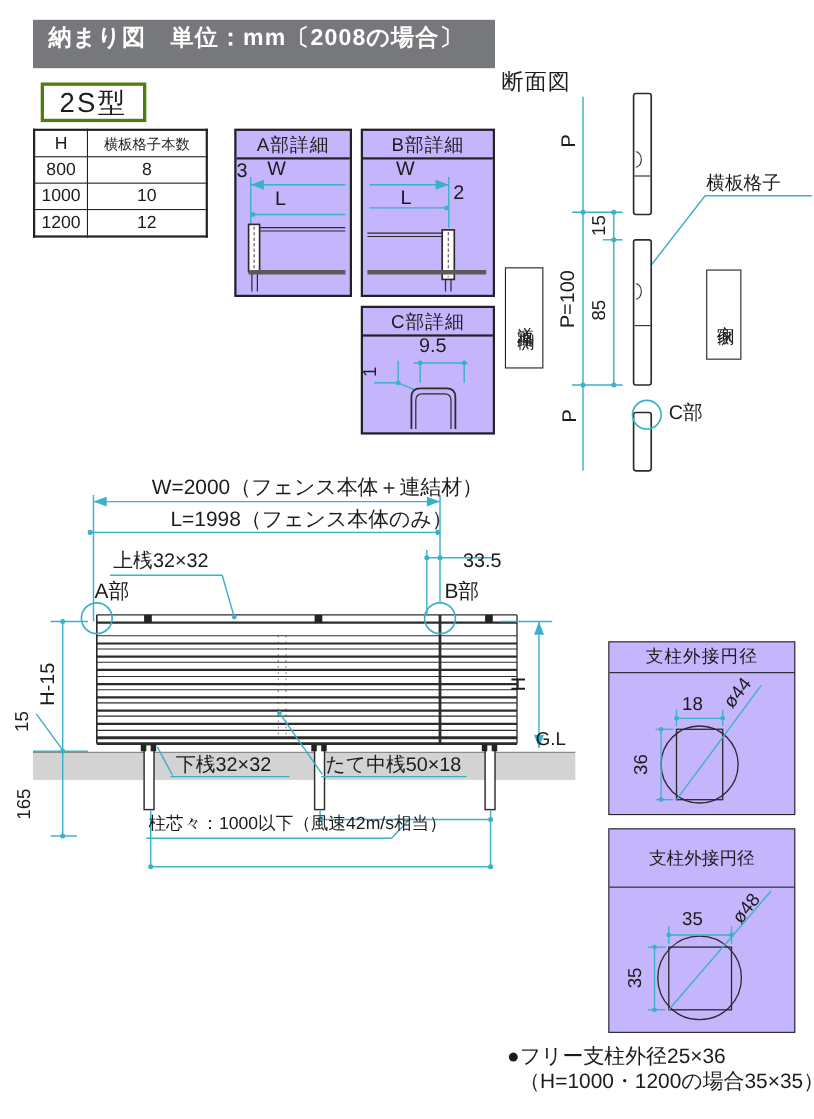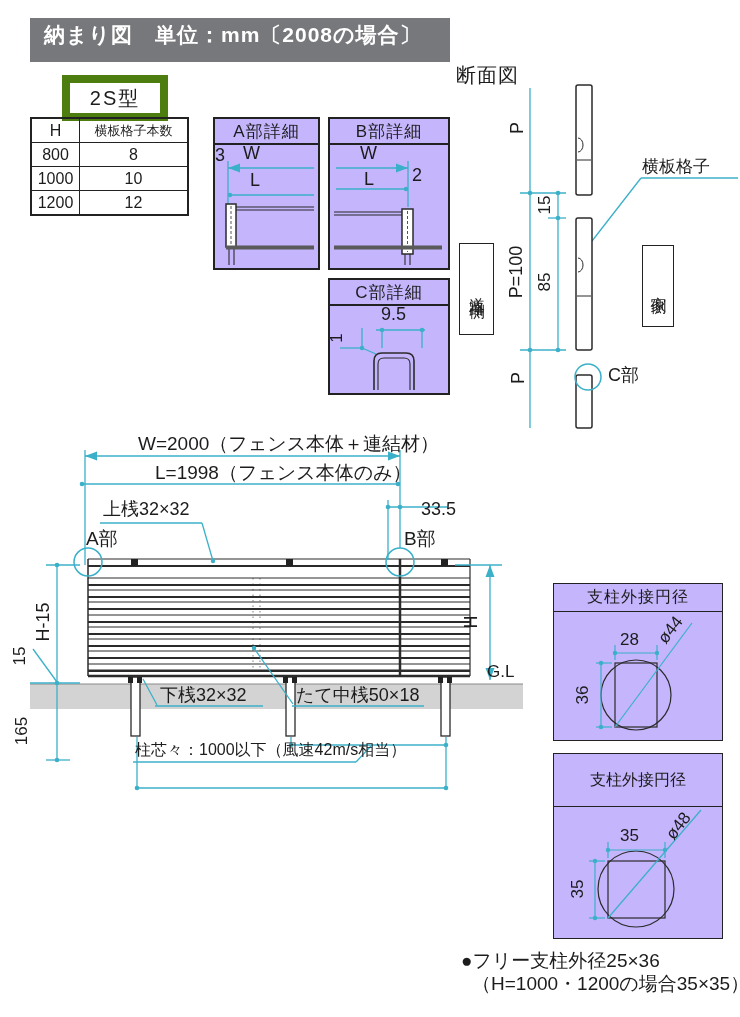--- a/index.html
+++ b/index.html
@@ -10,22 +10,22 @@
   }
   .lbl { position:absolute; white-space:nowrap; color:#1c1c1c; line-height:1.1; }
   .rot { transform:rotate(-90deg); transform-origin:center; text-align:center; }
   .title-bar {
     position:absolute; left:30px; top:18px; width:406px; height:44px;
     background:#77787b; color:#ffffff; font-size:21px; font-weight:bold;
     line-height:34px; padding-left:14px; letter-spacing:1px;
   }
   .model-box {
     position:absolute; left:37px; top:75px; width:90px; height:30px;
-    border:8px solid #4d7c0f; font-size:20px; display:flex; align-items:center;
-    justify-content:center; letter-spacing:2px;margin-left:25px;
+    border:3px solid #4d7c0f; font-size:25px; display:flex; align-items:center;
+    justify-content:center; letter-spacing:2px;
   }
   table.spec { position:absolute; left:30px; top:117px; border-collapse:collapse; }
   table.spec th, table.spec td {
     border:1px solid #222; text-align:center; height:23px; padding:0;
     font-weight:normal;
   }
   table.spec { border:2px solid #222; }
   table.spec .c1 { width:47px; font-size:16px; }
   table.spec .c2 { width:107px; font-size:16px; }
   table.spec .hdr2 { font-size:13px; }
@@ -315,21 +315,21 @@
       <line x1="601" y1="663" x2="601" y2="727"></line>
       <line x1="615" y1="727" x2="692" y2="623"></line>
     </g>
     <g fill="#3bb0c9">
       <circle cx="615" cy="653" r="2.2"></circle>
         <circle cx="657" cy="653" r="2.2"></circle>
       <circle cx="601" cy="663" r="2.2"></circle>
         <circle cx="601" cy="727" r="2.2"></circle>
     </g>
   </svg>
-  <div class="lbl" style="left:620px; top:631px; font-size:17px;">28</div>
+  <div class="lbl" style="left:620px; top:631px; font-size:17px;">18</div>
   <div class="lbl rot" style="left:567px; top:685px; width:34px; height:20px; font-size:17px;">36</div>
   <div class="lbl" style="left:651px; top:621px; width:40px; font-size:17px; transform:rotate(-52deg); transform-origin:center; text-align:center;">ø44</div>
 
   <div class="detail-box" style="left:553px; top:753px; width:168px; height:184px; border-width:1.5px;">
     <div style="height:52px; border-bottom:1.5px solid #222; display:flex; flex-direction:column; align-items:center; justify-content:center;">
       <div style="font-size:16px;">支柱外接円径</div>
     </div>
   </div>
   <svg style="left:553px; top:806px;" width="168" height="131" viewBox="553 806 168 131">
     <circle cx="636" cy="889" r="38" stroke="#2b2b2b" stroke-width="1.2" fill="none"></circle>

